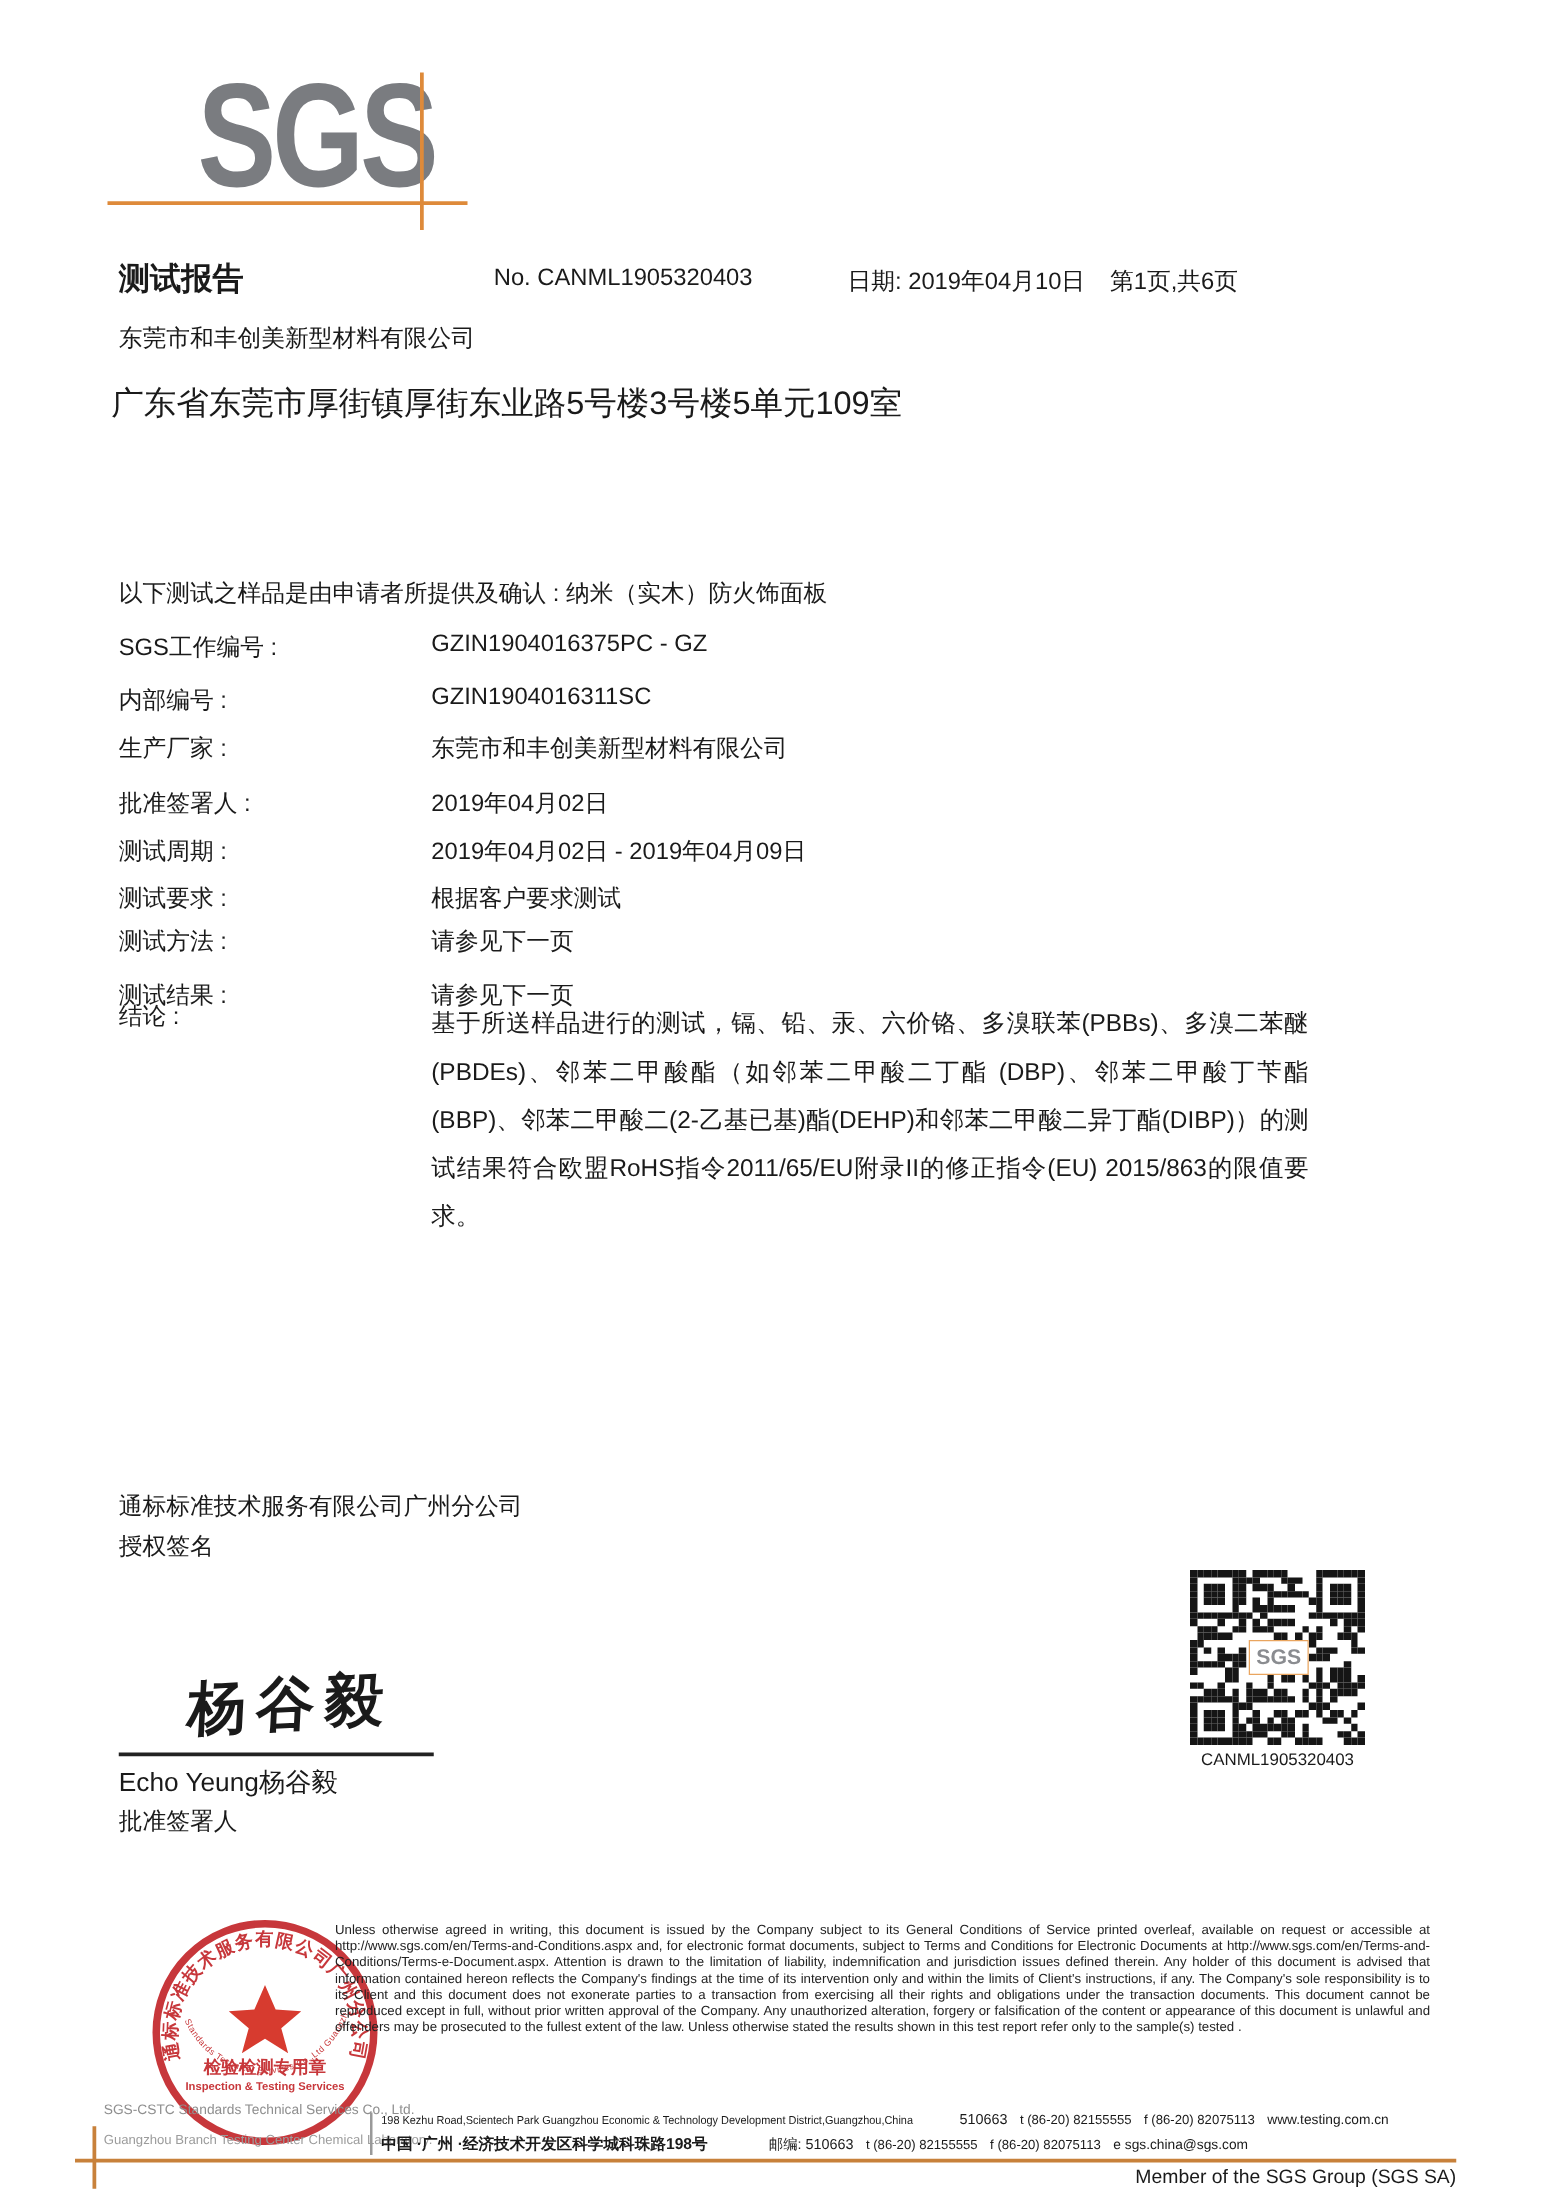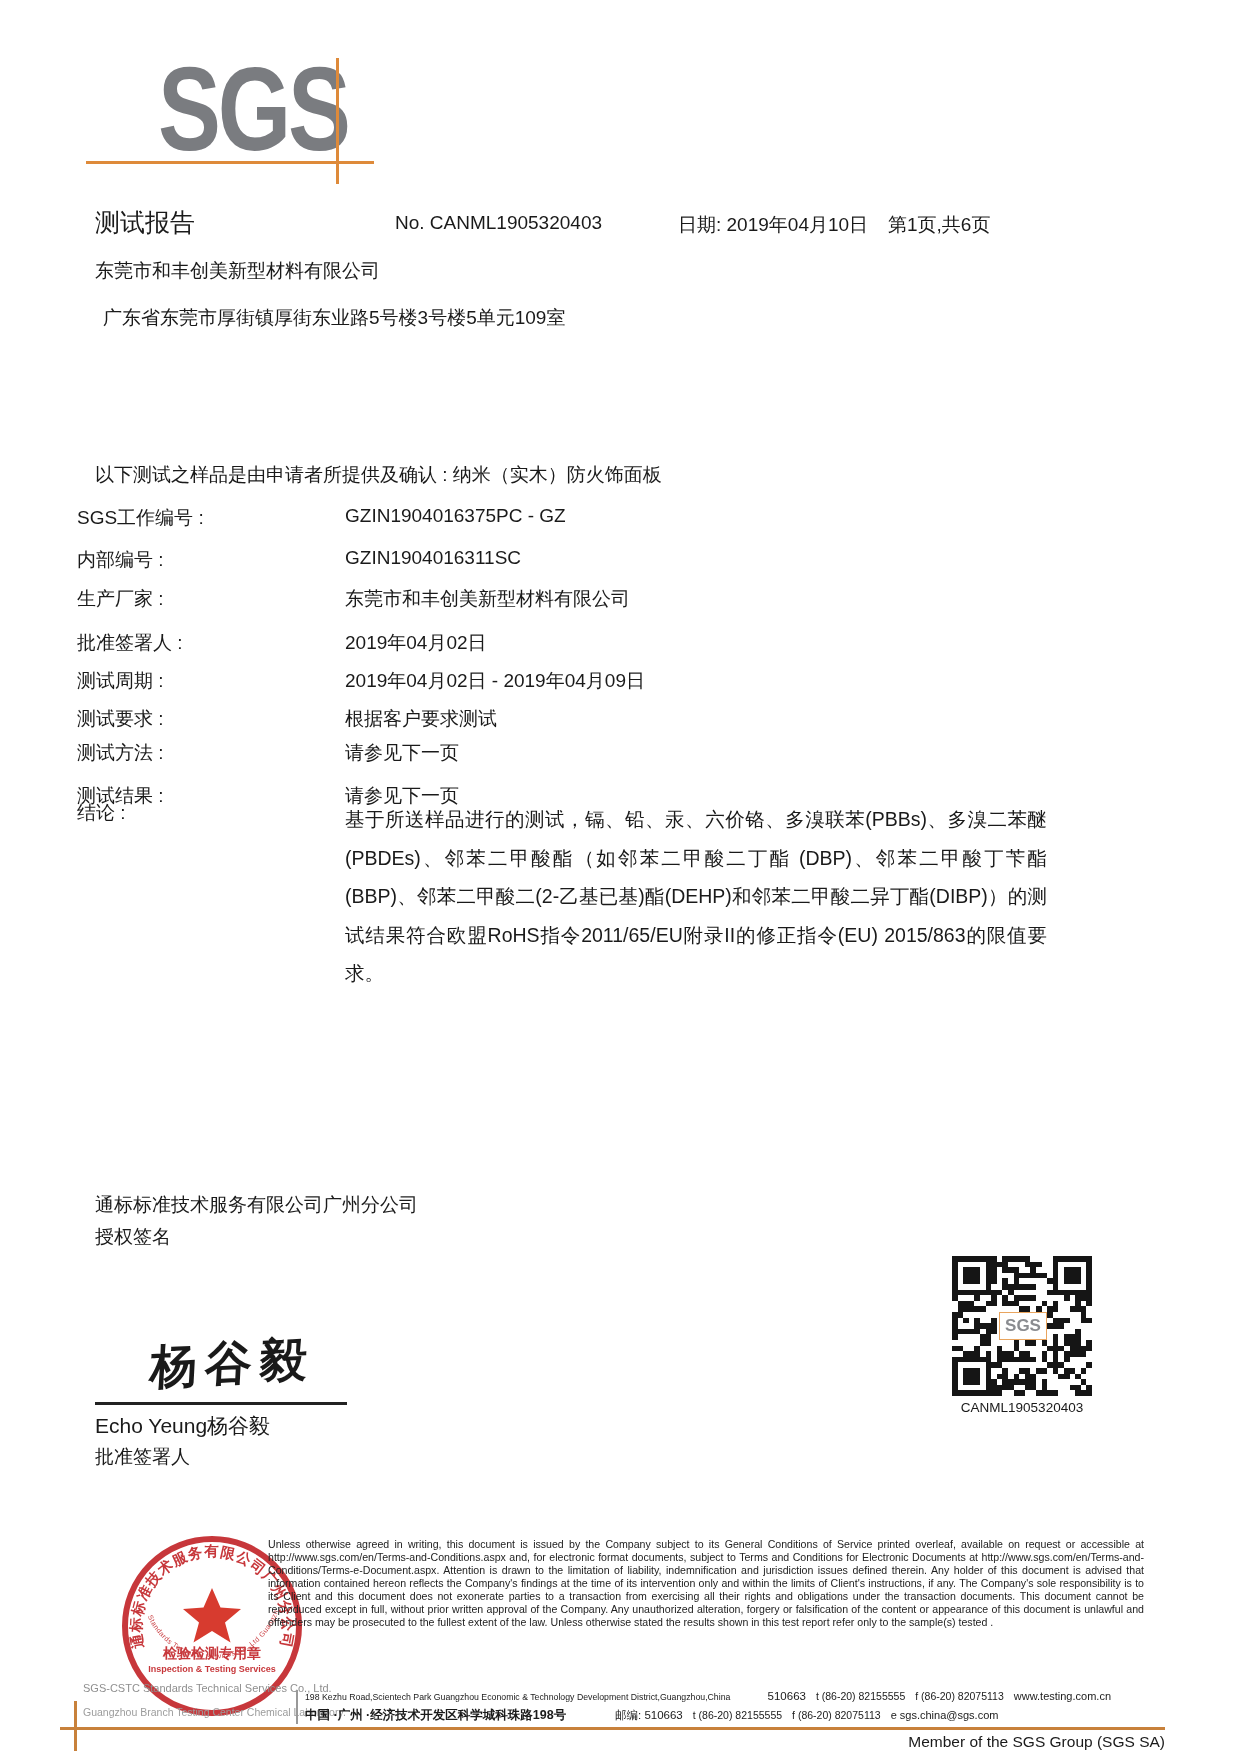--- a/index.html
+++ b/index.html
@@ -7,31 +7,31 @@
   .page{position:relative;width:1241px;height:1755px;background:#fff;overflow:hidden;}
   .abs{position:absolute;}
 
   
   .logo-text{left:158px;top:50px;font-size:118px;font-weight:800;color:#7a7c80;
     letter-spacing:-4px;line-height:1;transform:scaleX(.80);transform-origin:left top;}
   .logo-hline{left:86px;top:161px;width:288px;height:3px;background:#de8a3a;}
   .logo-vline{left:336px;top:58px;width:3px;height:126px;background:#de8a3a;}
 
   
-  .doc-title{left:95px;top:206px;font-size:25px;font-weight:normal;}
+  .doc-title{left:95px;top:206px;font-size:25px;font-weight:bold;}
   .report-no{left:395px;top:212px;font-size:19px;}
   .report-date{left:678px;top:212px;font-size:19px;}
   .report-page{left:888px;top:212px;font-size:19px;}
 
   .company{left:95px;top:258px;font-size:19px;}
-  .address{left:103px;top:305px;font-size:19px;text-align:right;}
+  .address{left:89px;top:305px;font-size:26px;text-align:right;}
   .replace-note{left:95px;top:418px;font-size:20px;font-weight:bold;}
   .sample-note{left:95px;top:462px;font-size:19px;}
 
-  .flabel{left:77px;font-size:19px;}
+  .flabel{left:95px;font-size:19px;}
   .fvalue{left:345px;font-size:19px;}
   .conclusion{left:345px;top:800px;width:702px;font-size:19.5px;line-height:38.5px;text-align:justify;}
 
   .sig-company{left:95px;top:1192px;font-size:19px;}
   .sig-auth{left:95px;top:1224px;font-size:19px;}
 
   
   .qr-wrap{left:952px;top:1256px;width:140px;height:140px;}
   .qr-wrap i{position:absolute;background:#151515;}
   .qr-center{position:absolute;left:47px;top:56px;width:46px;height:26px;background:#fff;

